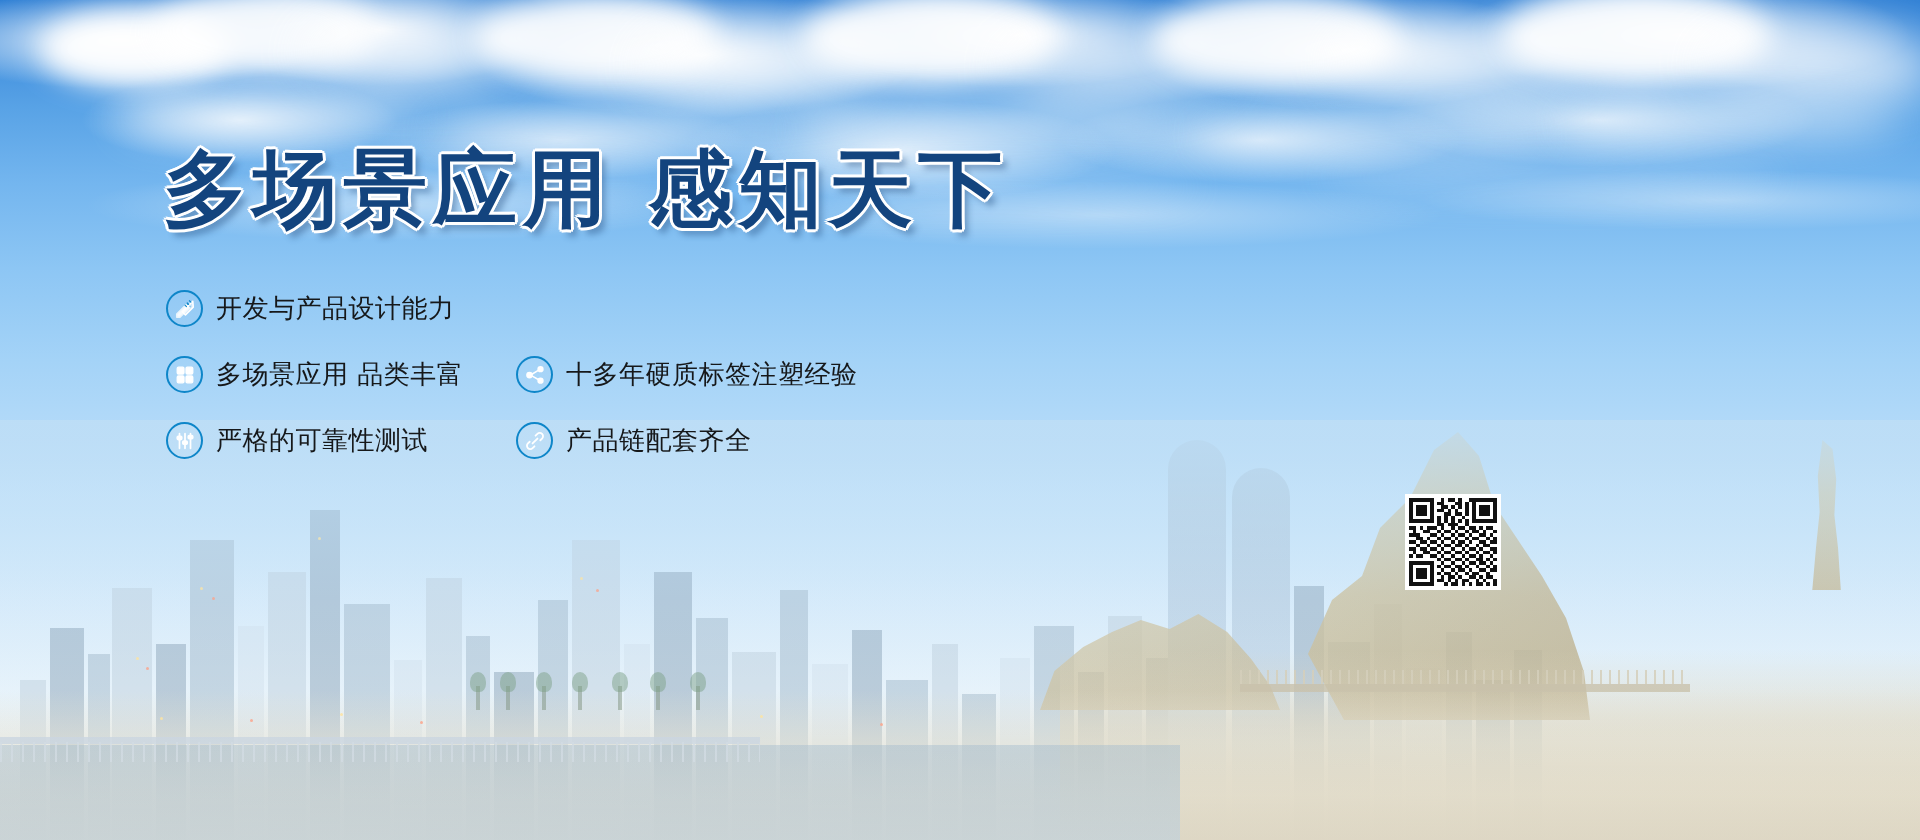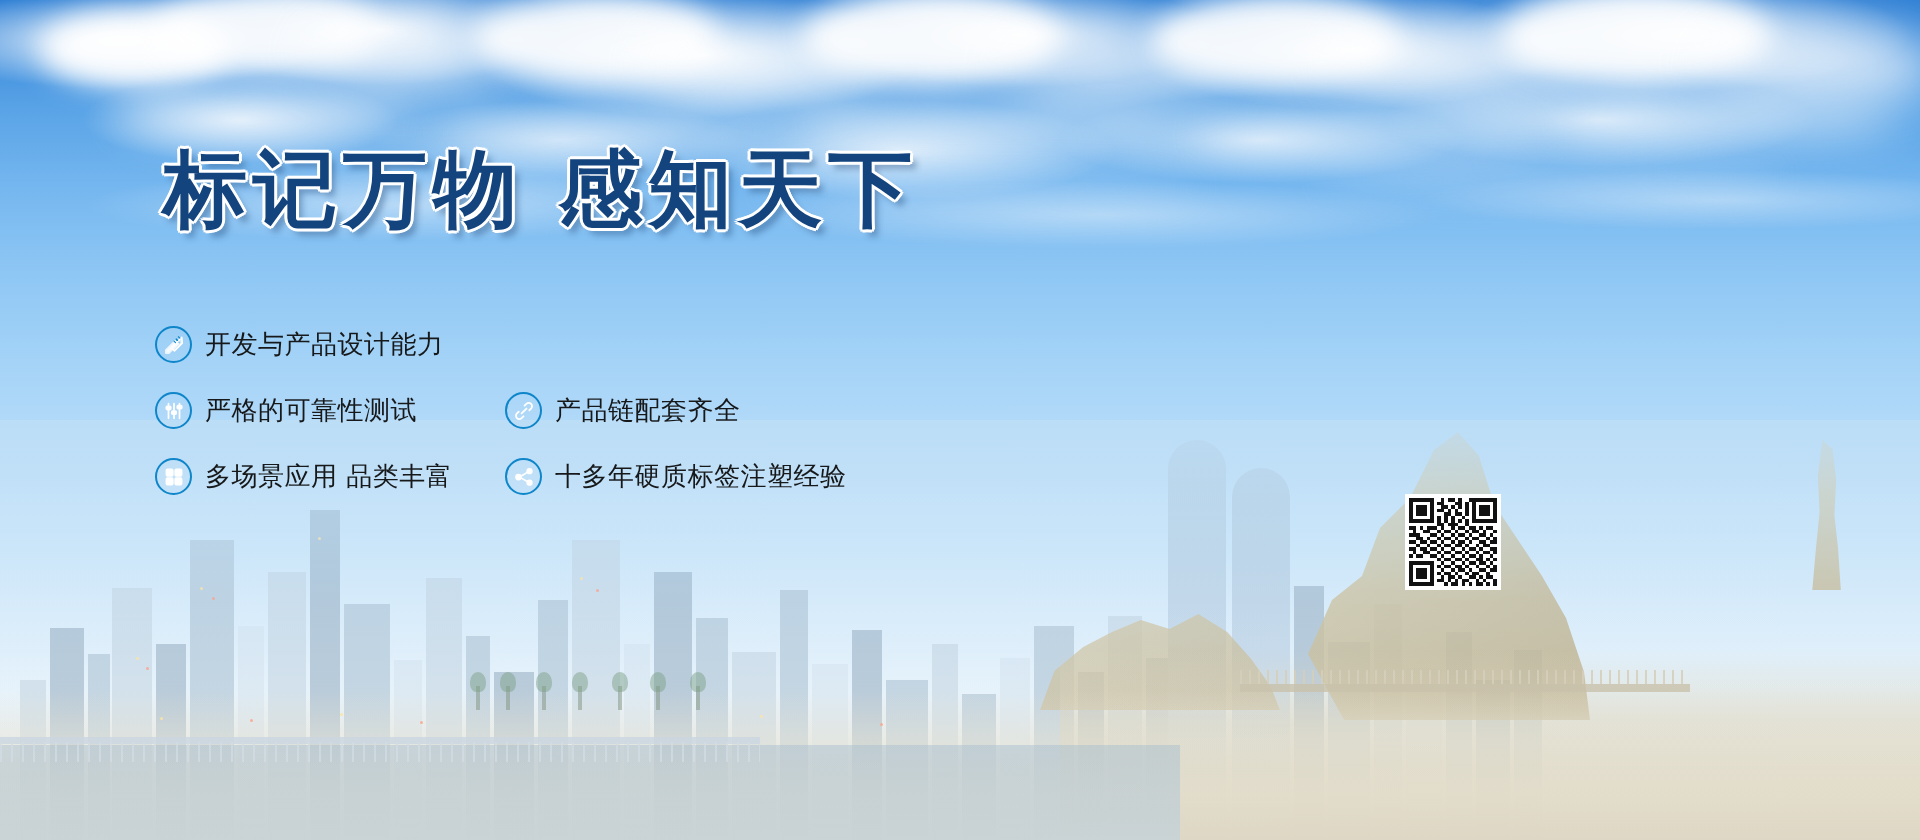--- a/index.html
+++ b/index.html
@@ -122,21 +122,21 @@
        6px  7px 6px rgba(30,70,120,.40);
   }
   .tagline{
     position:absolute;left:176px;top:230px;
     font-family:"DejaVu Sans Mono","Liberation Mono",monospace;
     font-size:21px;font-weight:bold;letter-spacing:3.2px;
     color:#1d4f80;white-space:nowrap;
     text-shadow:0 1px 0 rgba(255,255,255,.55);
   }
 
-  .features{position:absolute;left:155px;top:290px;width:900px;margin-top:36px;}
+  .features{position:absolute;left:166px;top:290px;width:900px;}
   .frow{position:relative;height:64px;margin-bottom:1px;}
   .fitem{position:absolute;display:flex;align-items:center;gap:13px;}
   .fitem.col1{left:0;}
   .fitem.col2{left:350px;}
 
   .ficon{
     width:37px;height:37px;flex:0 0 37px;border-radius:50%;
     border:2.6px solid #0e86c9;display:flex;align-items:center;justify-content:center;
     background:transparent;
   }
@@ -267,60 +267,36 @@
     <div class="lightdot" style="left:340px;bottom:124px;"></div>
     <div class="lightdot r" style="left:420px;bottom:116px;"></div>
     <div class="lightdot" style="left:760px;bottom:122px;"></div>
     <div class="lightdot r" style="left:880px;bottom:114px;"></div>
   </div>
 
   <div class="haze"></div>
 
   <div class="content">
 
-    <div class="title">标记万物 感知天下</div>
+    <div class="title">多场景应用 感知天下</div>
 
 
     <div class="features">
 
       <div class="frow">
         <div class="fitem col1">
           <span class="ficon">
             <svg width="22" height="22" viewBox="0 0 24 24" fill="none" stroke="#ffffff" stroke-width="1.7" stroke-linecap="round" stroke-linejoin="round">
               <path d="M3 17.5 L14.5 6 L18 9.5 L6.5 21 L3 21 Z" fill="#ffffff" fill-opacity=".9" stroke="#e9f4fb"></path>
               <path d="M14.5 6 L18 9.5" stroke="#0e86c9"></path>
               <path d="M20.5 3.5 L9 15 L12.5 18.5 L21 10 Z" fill="#ffffff" fill-opacity=".55" stroke="#ffffff"></path>
               <path d="M12 7.8 L13.6 9.4 M14.4 5.4 L16 7 M16.8 3 L18.4 4.6" stroke="#0e86c9" stroke-width="1.2"></path>
             </svg>
           </span>
           <span class="flabel">开发与产品设计能力</span>
-        </div>
-      </div>
-
-      <div class="frow">
-        <div class="fitem col1">
-          <span class="ficon">
-            <svg width="22" height="22" viewBox="0 0 24 24" fill="none" stroke="#ffffff" stroke-width="1.9" stroke-linecap="round">
-              <path d="M6 4 L6 20 M12 4 L12 20 M18 4 L18 20"></path>
-              <rect x="3.6" y="7" width="4.8" height="3.4" rx="1" fill="#ffffff" stroke="#ffffff"></rect>
-              <rect x="9.6" y="12" width="4.8" height="3.4" rx="1" fill="#ffffff" stroke="#ffffff"></rect>
-              <rect x="15.6" y="6" width="4.8" height="3.4" rx="1" fill="#ffffff" stroke="#ffffff"></rect>
-            </svg>
-          </span>
-          <span class="flabel">严格的可靠性测试</span>
-        </div>
-        <div class="fitem col2">
-          <span class="ficon">
-            <svg width="22" height="22" viewBox="0 0 24 24" fill="none" stroke="#ffffff" stroke-width="2" stroke-linecap="round">
-              <path d="M9.3 14.7 L14.7 9.3"></path>
-              <path d="M12.6 6.2 L14.6 4.2 a3.6 3.6 0 0 1 5.1 5.1 L17.8 11.2"></path>
-              <path d="M11.4 17.8 L9.4 19.8 a3.6 3.6 0 0 1 -5.1 -5.1 L6.2 12.8"></path>
-            </svg>
-          </span>
-          <span class="flabel">产品链配套齐全</span>
         </div>
       </div>
 
       <div class="frow">
         <div class="fitem col1">
           <span class="ficon">
             <svg width="22" height="22" viewBox="0 0 24 24" fill="none" stroke="#ffffff" stroke-width="1.4">
               <rect x="3.5" y="3.5" width="7.4" height="7.4" rx="1.4" fill="#ffffff"></rect>
               <rect x="13.1" y="3.5" width="7.4" height="7.4" rx="1.4" fill="#ffffff"></rect>
               <rect x="3.5" y="13.1" width="7.4" height="7.4" rx="1.4" fill="#ffffff"></rect>
@@ -335,20 +311,44 @@
               <path d="M8.6 11.2 L16 6.6 M8.6 13 L16 17.2"></path>
               <circle cx="18" cy="5.6" r="2.6" fill="#ffffff" stroke="#ffffff"></circle>
               <circle cx="6" cy="12.1" r="2.8" fill="#ffffff" stroke="#ffffff"></circle>
               <circle cx="18" cy="18.2" r="2.6" fill="#ffffff" stroke="#ffffff"></circle>
             </svg>
           </span>
           <span class="flabel">十多年硬质标签注塑经验</span>
         </div>
       </div>
 
+      <div class="frow">
+        <div class="fitem col1">
+          <span class="ficon">
+            <svg width="22" height="22" viewBox="0 0 24 24" fill="none" stroke="#ffffff" stroke-width="1.9" stroke-linecap="round">
+              <path d="M6 4 L6 20 M12 4 L12 20 M18 4 L18 20"></path>
+              <rect x="3.6" y="7" width="4.8" height="3.4" rx="1" fill="#ffffff" stroke="#ffffff"></rect>
+              <rect x="9.6" y="12" width="4.8" height="3.4" rx="1" fill="#ffffff" stroke="#ffffff"></rect>
+              <rect x="15.6" y="6" width="4.8" height="3.4" rx="1" fill="#ffffff" stroke="#ffffff"></rect>
+            </svg>
+          </span>
+          <span class="flabel">严格的可靠性测试</span>
+        </div>
+        <div class="fitem col2">
+          <span class="ficon">
+            <svg width="22" height="22" viewBox="0 0 24 24" fill="none" stroke="#ffffff" stroke-width="2" stroke-linecap="round">
+              <path d="M9.3 14.7 L14.7 9.3"></path>
+              <path d="M12.6 6.2 L14.6 4.2 a3.6 3.6 0 0 1 5.1 5.1 L17.8 11.2"></path>
+              <path d="M11.4 17.8 L9.4 19.8 a3.6 3.6 0 0 1 -5.1 -5.1 L6.2 12.8"></path>
+            </svg>
+          </span>
+          <span class="flabel">产品链配套齐全</span>
+        </div>
+      </div>
+
     </div>
 
     <div class="qr">
       <div class="qr-grid" id="qr-grid">
           <i class="on"></i>
           <i class="on"></i>
           <i class="on"></i>
           <i class="on"></i>
           <i class="on"></i>
           <i class="on"></i>

